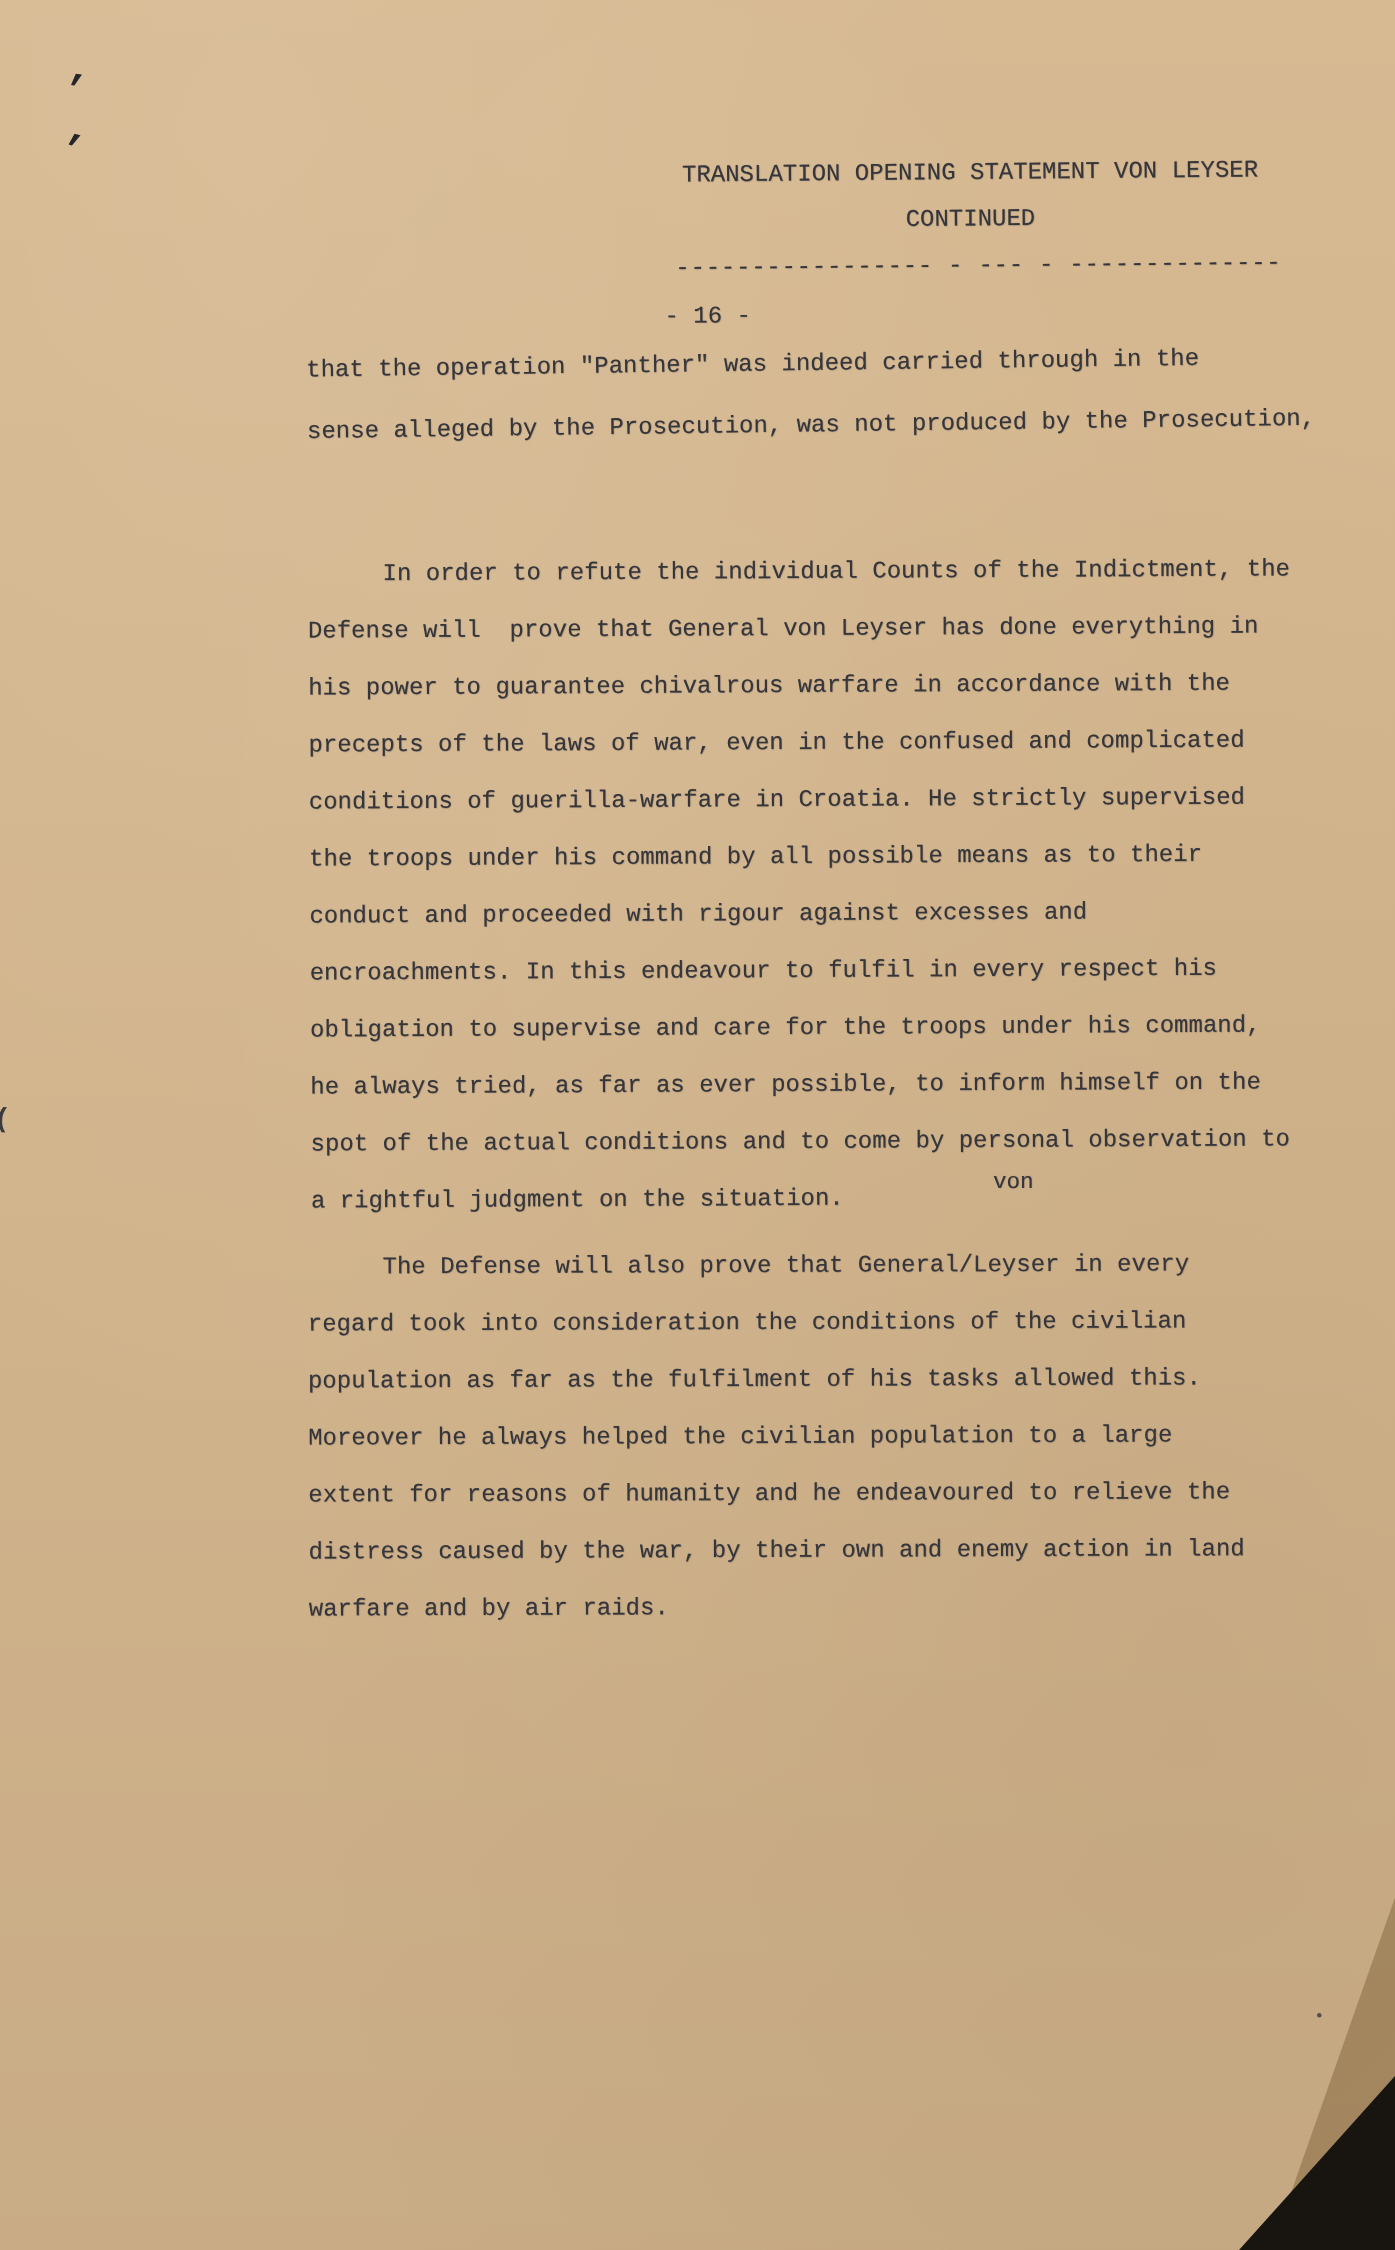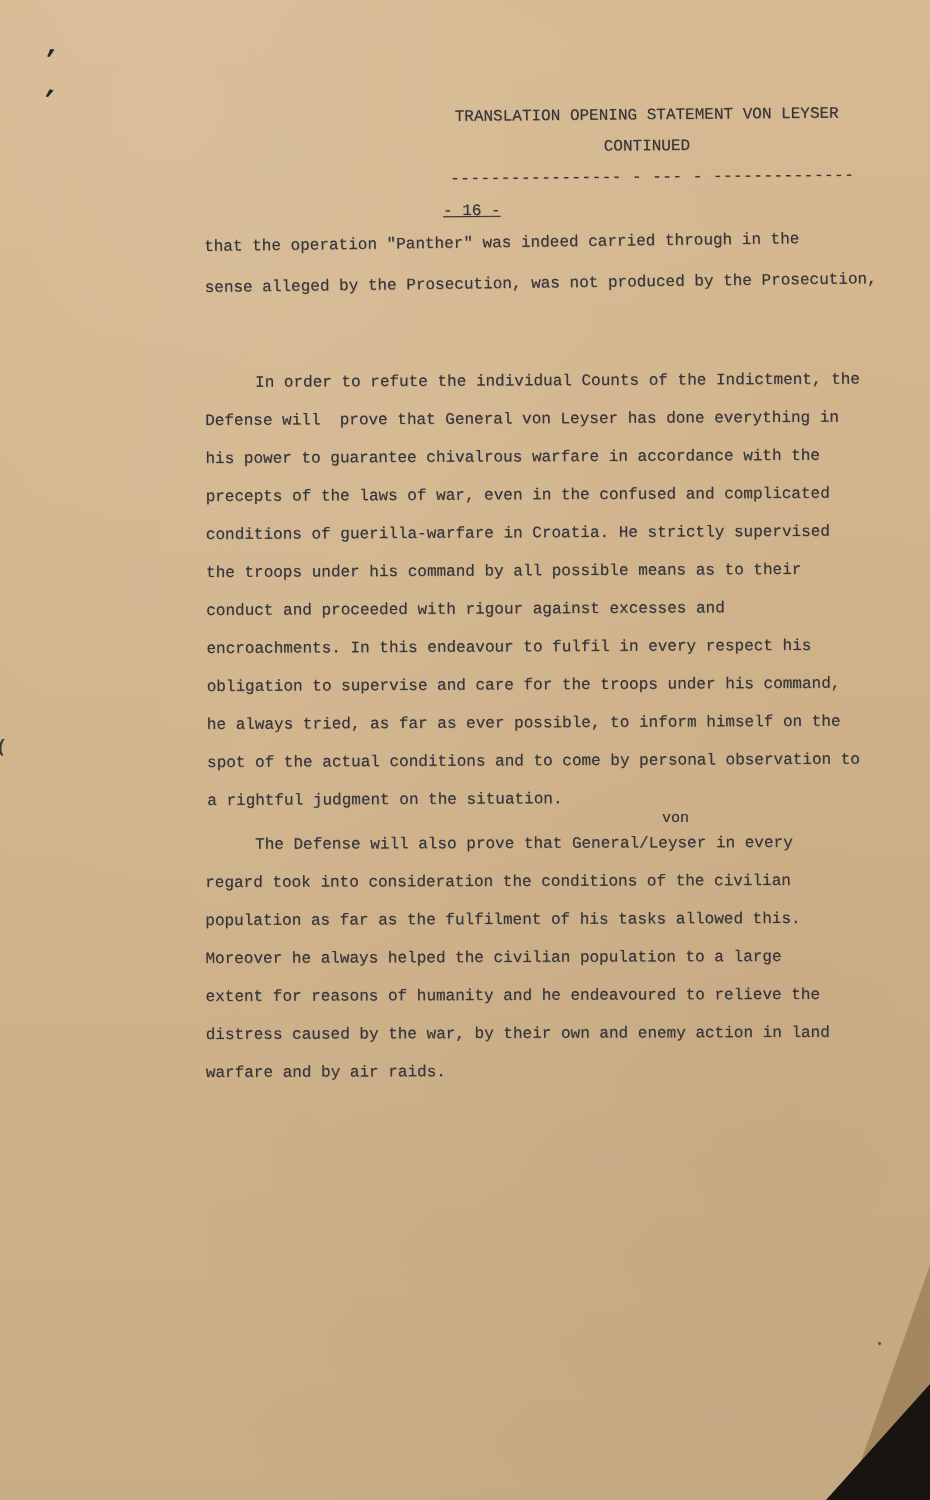--- a/index.html
+++ b/index.html
@@ -39,21 +39,20 @@
     transform: rotate(-0.5deg);
     transform-origin: left center;
   }
   .header-block .tline { height: 31px; }
   .header-rule { letter-spacing: 0.5px; }
   .page-number {
     position: absolute;
     left: 443px;
     top: 202px;
     transform: rotate(-0.3deg);
-    text-decoration: underline;
   }
   .para1 {
     left: 204px;
     top: 238px;
     --lh: 41px;
     transform: rotate(-0.75deg);
     transform-origin: left top;
   }
   .para2 {
     left: 205px;
@@ -66,21 +65,21 @@
     left: 205px;
     top: 836px;
     --lh: 38px;
     transform: rotate(-0.2deg);
     transform-origin: left top;
   }
   .indent-first .tline:first-child { text-indent: 50px; }
   .von-insert {
     position: absolute;
     left: 662px;
-    top: 810px;
+    top: 780px;
     font-size: 15px;
     text-shadow: 0.3px 0.3px 0.7px rgba(45,45,55,0.45);
   }
   
   .edge-shade {
     position: absolute;
     right: 0;
     bottom: 0;
     width: 90px;
     height: 235px;

